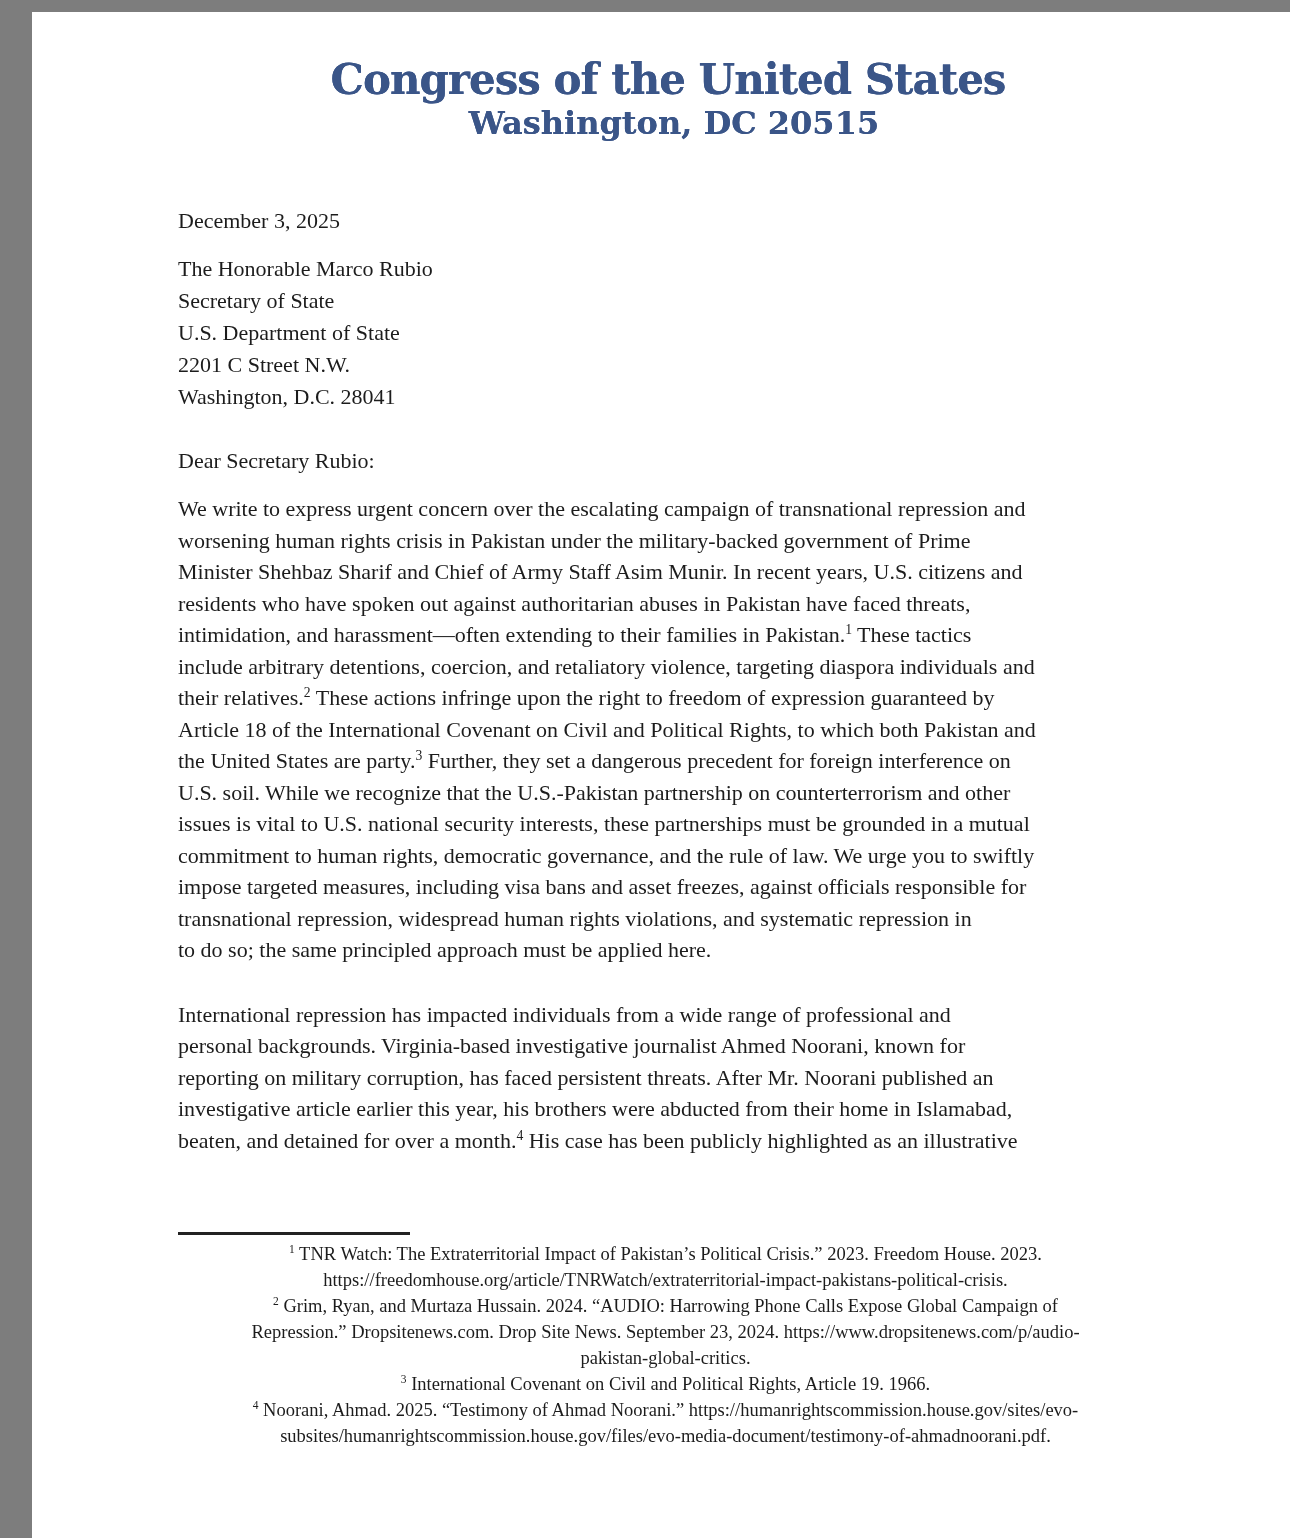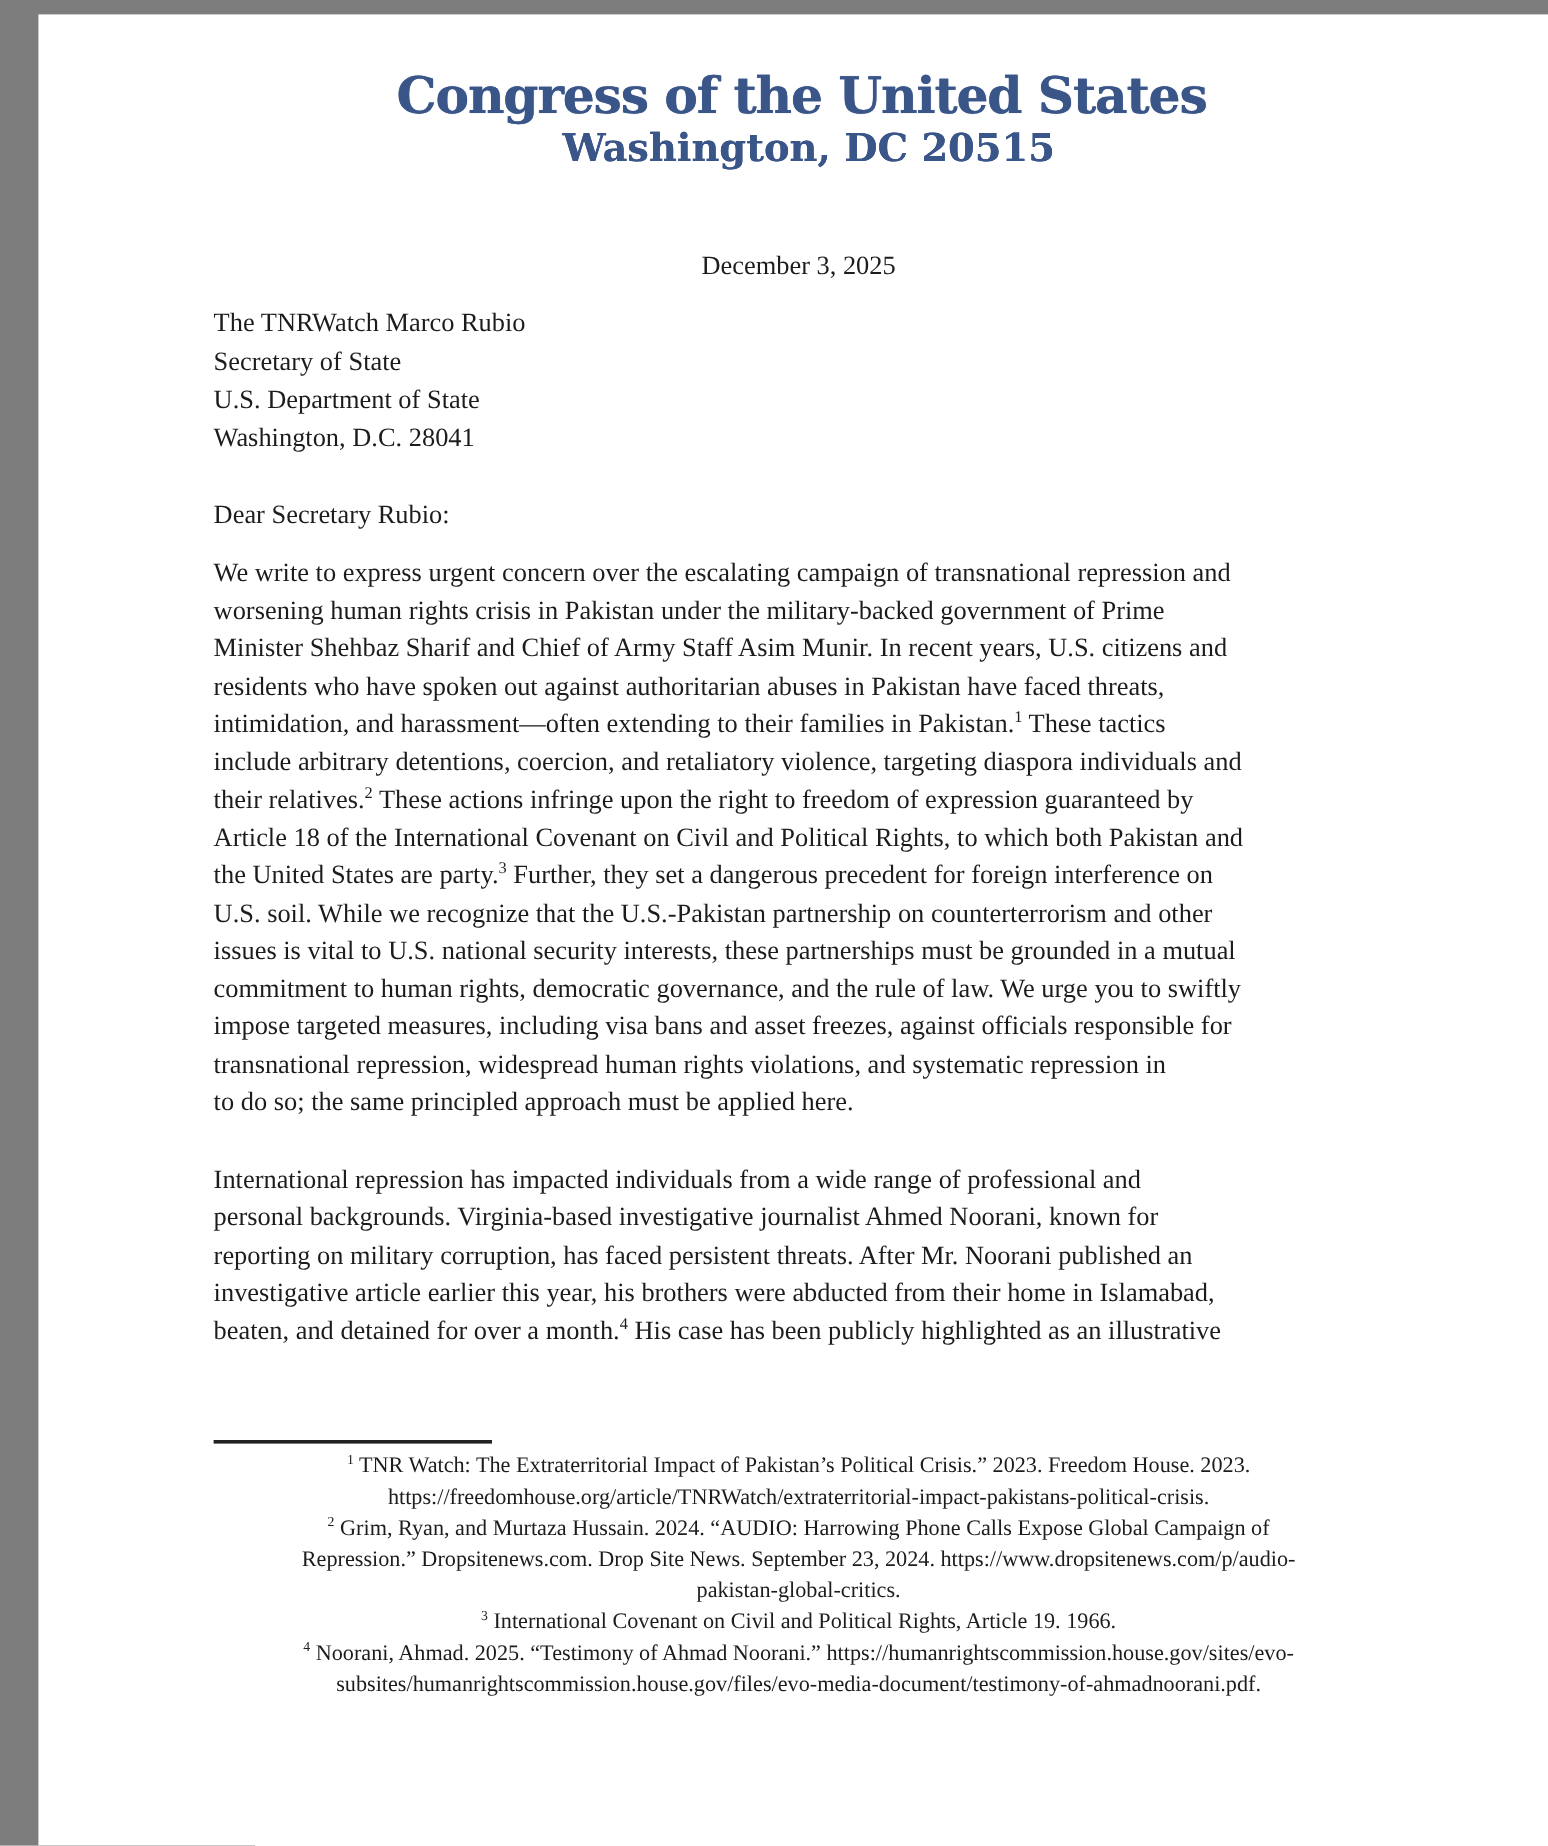--- a/index.html
+++ b/index.html
@@ -44,21 +44,20 @@
     text-shadow: 0 0 0.5px currentColor;
     padding-left: 12px;
   }
   .content {
     margin-left: 146px;
     width: 975px;
     font-size: 22px;
   }
   .date-line {
     margin-top: 67px;
-    text-align: center;
     line-height: 32px;
   }
   .recipient {
     margin-top: 16px;
   }
   .recipient .tline {
     line-height: 32px;
     white-space: nowrap;
   }
   .salutation {
@@ -104,23 +103,24 @@
   <div class="letterhead">
     <div class="letterhead-title">Congress of the United States</div>
     <div class="letterhead-subtitle">Washington, DC 20515</div>
   </div>
 
   <div class="content">
 
     <div class="date-line">December 3, 2025</div>
 
     <div class="recipient">
-        <div class="tline">The TNRWatch Marco Rubio</div>
+        <div class="tline">The Honorable Marco Rubio</div>
         <div class="tline">Secretary of State</div>
         <div class="tline">U.S. Department of State</div>
+        <div class="tline">2201 C Street N.W.</div>
         <div class="tline">Washington, D.C. 28041</div>
       </div>
 
     <div class="salutation">Dear Secretary Rubio:</div>
 
     <div class="paragraph paragraph-1">
         <div class="tline">We write to express urgent concern over the escalating campaign of transnational repression and</div>
         <div class="tline">worsening human rights crisis in Pakistan under the military-backed government of Prime</div>
         <div class="tline">Minister Shehbaz Sharif and Chief of Army Staff Asim Munir. In recent years, U.S. citizens and</div>
         <div class="tline">residents who have spoken out against authoritarian abuses in Pakistan have faced threats,</div>

